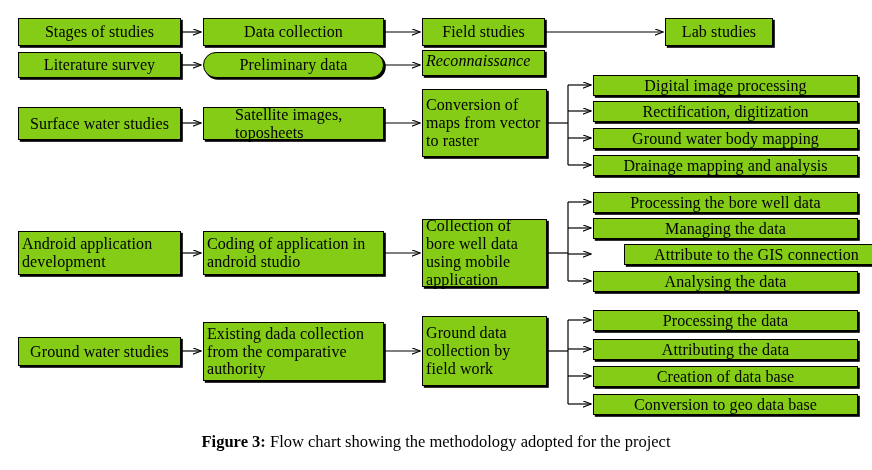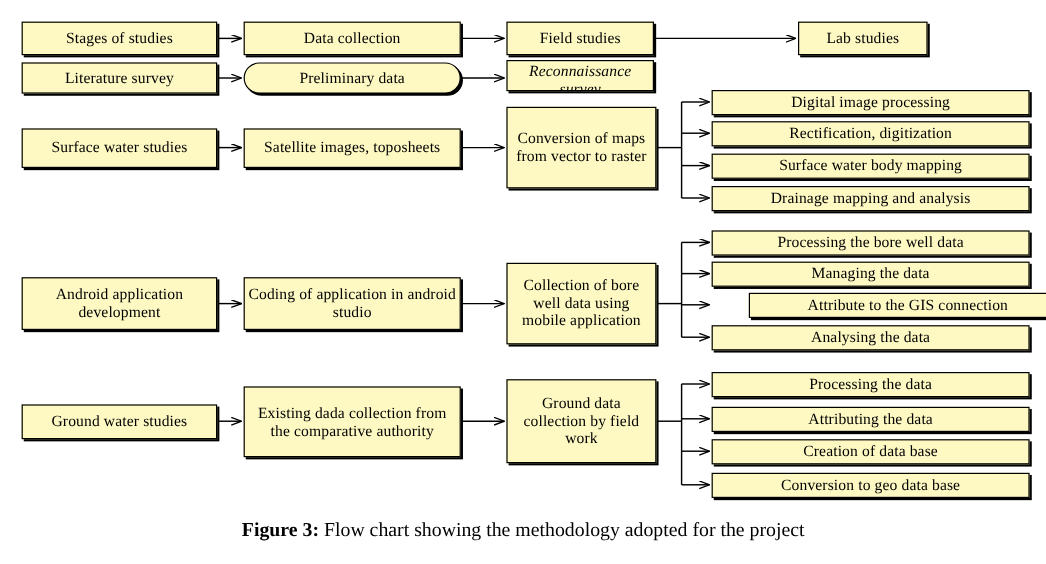--- a/index.html
+++ b/index.html
@@ -7,26 +7,25 @@
     width:872px;height:470px;position:relative;overflow:hidden;
     font-family:"Liberation Serif","DejaVu Serif",serif;
     color:#000000;
   }
   #canvas{position:absolute;left:0;top:0;width:872px;height:470px;}
   svg.wires{position:absolute;left:0;top:0;width:872px;height:470px;pointer-events:none;}
 
   .node{
     position:absolute;
     box-sizing:border-box;
-    background:#fef9c3;
+    background:#84cc16;
     border:1.6px solid #000;
     box-shadow:1.8px 1.8px 0 0 #000;
     display:flex;align-items:center;justify-content:center;
-    text-align:center;
-    font-size:13px;
+    font-size:16px;
     line-height:1.12;
     letter-spacing:.1px;
     z-index:3;
   }
   .node span{display:block;padding:0 3px;}
   .node.clip{overflow:hidden;align-items:flex-start;}
   .node.clip span{padding-top:1px;font-style:italic;}
 
   #caption{
     position:absolute;left:0;right:0;top:432px;
@@ -119,35 +118,35 @@
   <div class="node" style="left:203px;top:52px;width:181px;height:26px;border-radius:13px;">
     <span>Preliminary data</span>
   </div>
   <div class="node clip" style="left:422px;top:50px;width:123px;height:26px;">
     <span>Reconnaissance survey</span>
   </div>
 
   <div class="node" style="left:18px;top:107px;width:163px;height:33px;">
     <span>Surface water studies</span>
   </div>
-  <div class="node" style="left:203px;top:107px;width:181px;height:33px;">
+  <div class="node" style="left:203px;top:107px;width:181px;height:33px;padding-left:28px;">
     <span>Satellite images, toposheets</span>
   </div>
   <div class="node" style="left:422px;top:89px;width:125px;height:68px;">
     <span>Conversion of maps from vector to raster</span>
   </div>
 
   <div class="node" style="left:593px;top:75px;width:265px;height:21px;">
     <span>Digital image processing</span>
   </div>
   <div class="node" style="left:593px;top:101px;width:265px;height:21px;">
     <span>Rectification, digitization</span>
   </div>
   <div class="node" style="left:593px;top:128px;width:265px;height:21px;">
-    <span>Surface water body mapping</span>
+    <span>Ground water body mapping</span>
   </div>
   <div class="node" style="left:593px;top:155px;width:265px;height:21px;">
     <span>Drainage mapping and analysis</span>
   </div>
 
   <div class="node" style="left:18px;top:231px;width:163px;height:44px;">
     <span>Android application development</span>
   </div>
   <div class="node" style="left:203px;top:231px;width:181px;height:44px;">
     <span>Coding of application in android studio</span>

